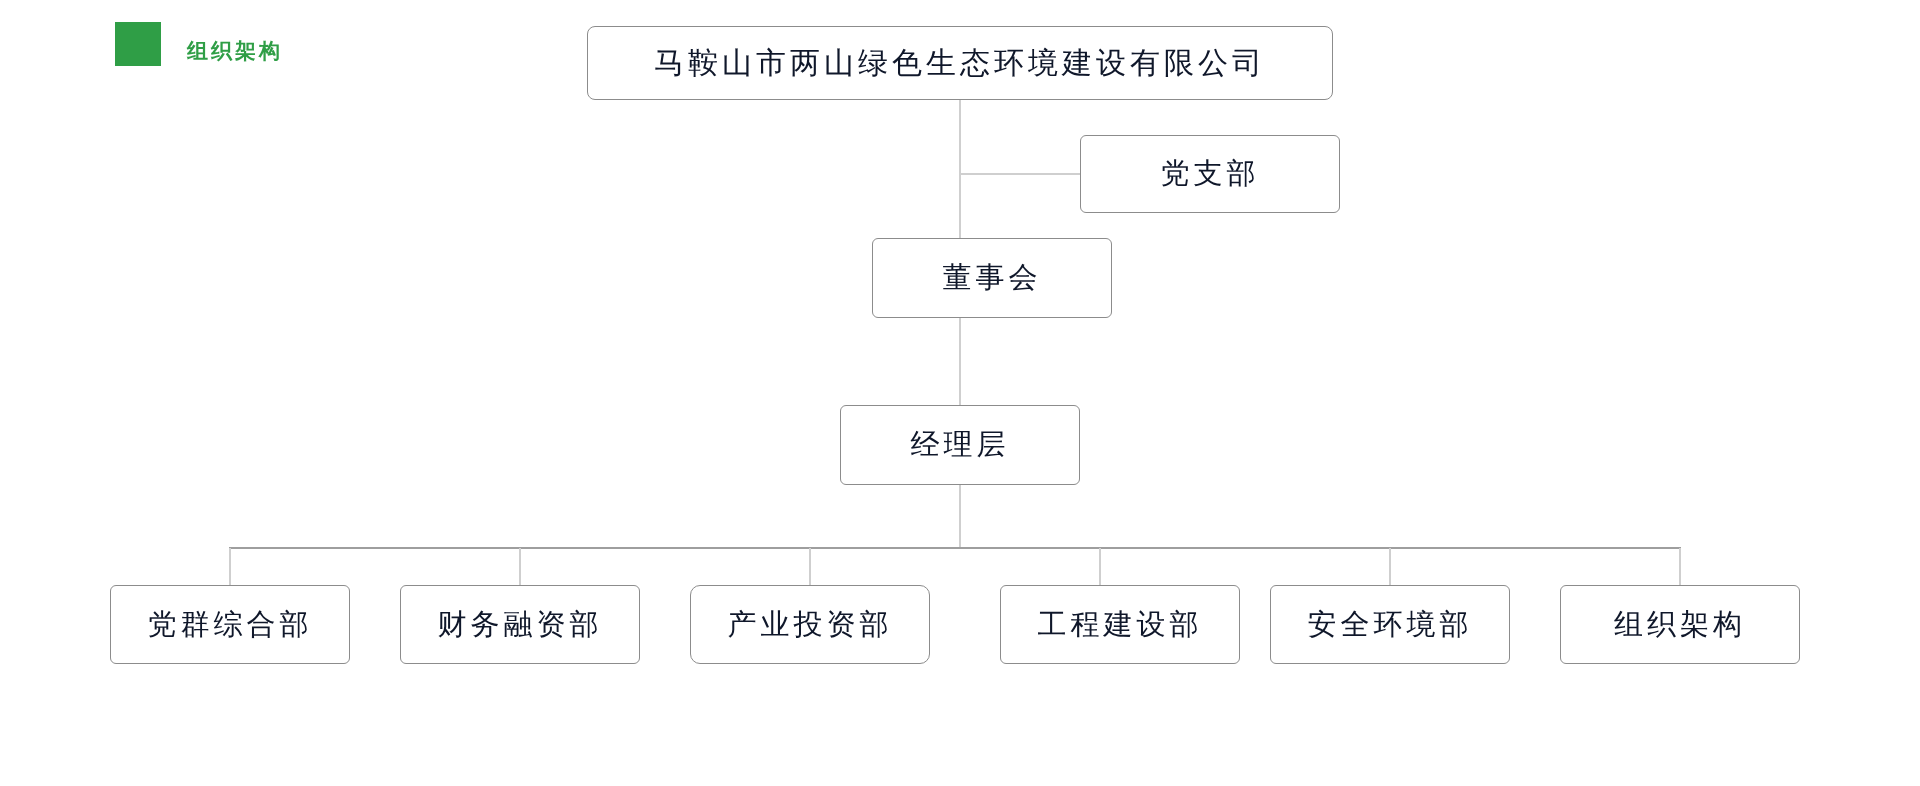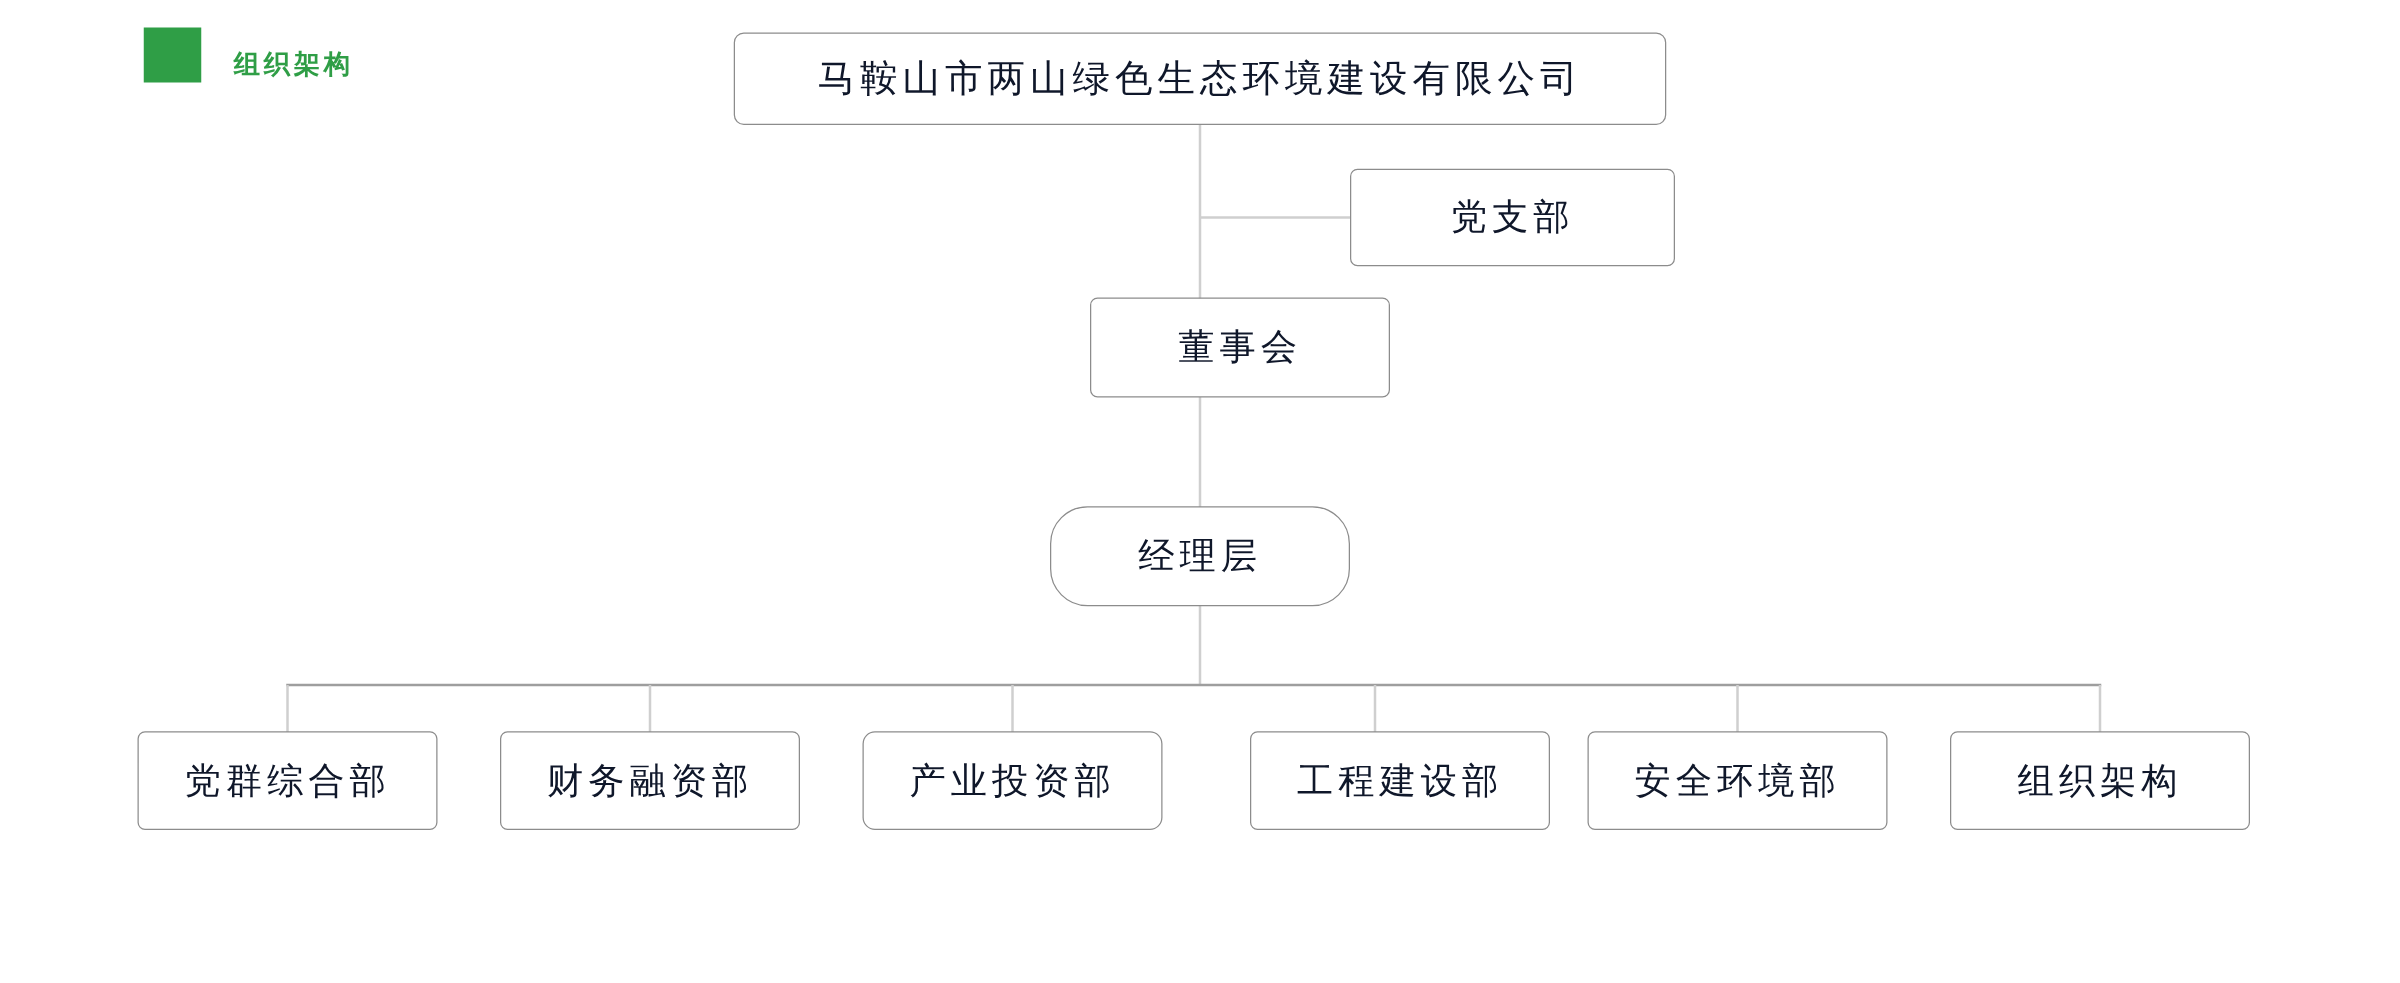--- a/index.html
+++ b/index.html
@@ -73,21 +73,21 @@
     left: 587px;
     top: 26px;
     width: 746px;
     height: 74px;
     font-size: 30px;
     letter-spacing: 4px;
     border-radius: 8px;
   }
   .node.party   { left: 1080px; top: 135px; width: 260px; height: 78px; }
   .node.board   { left: 840px;  top: 238px; width: 240px; height: 80px; margin-left: 32px; }
-  .node.mgmt    { left: 840px;  top: 405px; width: 240px; height: 80px; border-radius: 30px; }
+  .node.mgmt    { left: 840px;  top: 405px; width: 240px; height: 80px; }
   .node.dept    { top: 585px; width: 240px; height: 79px; }
   .dept-1 { left: 110px; }
   .dept-2 { left: 400px; }
   .dept-3 { left: 690px; border-radius: 10px; }
   .dept-4 { left: 980px; margin-left: 20px; }
   .dept-5 { left: 1270px; }
   .dept-6 { left: 1560px; }
 
   .drop { top: 548px; height: 57px; }
   .drop-1 { left: 229px; }

